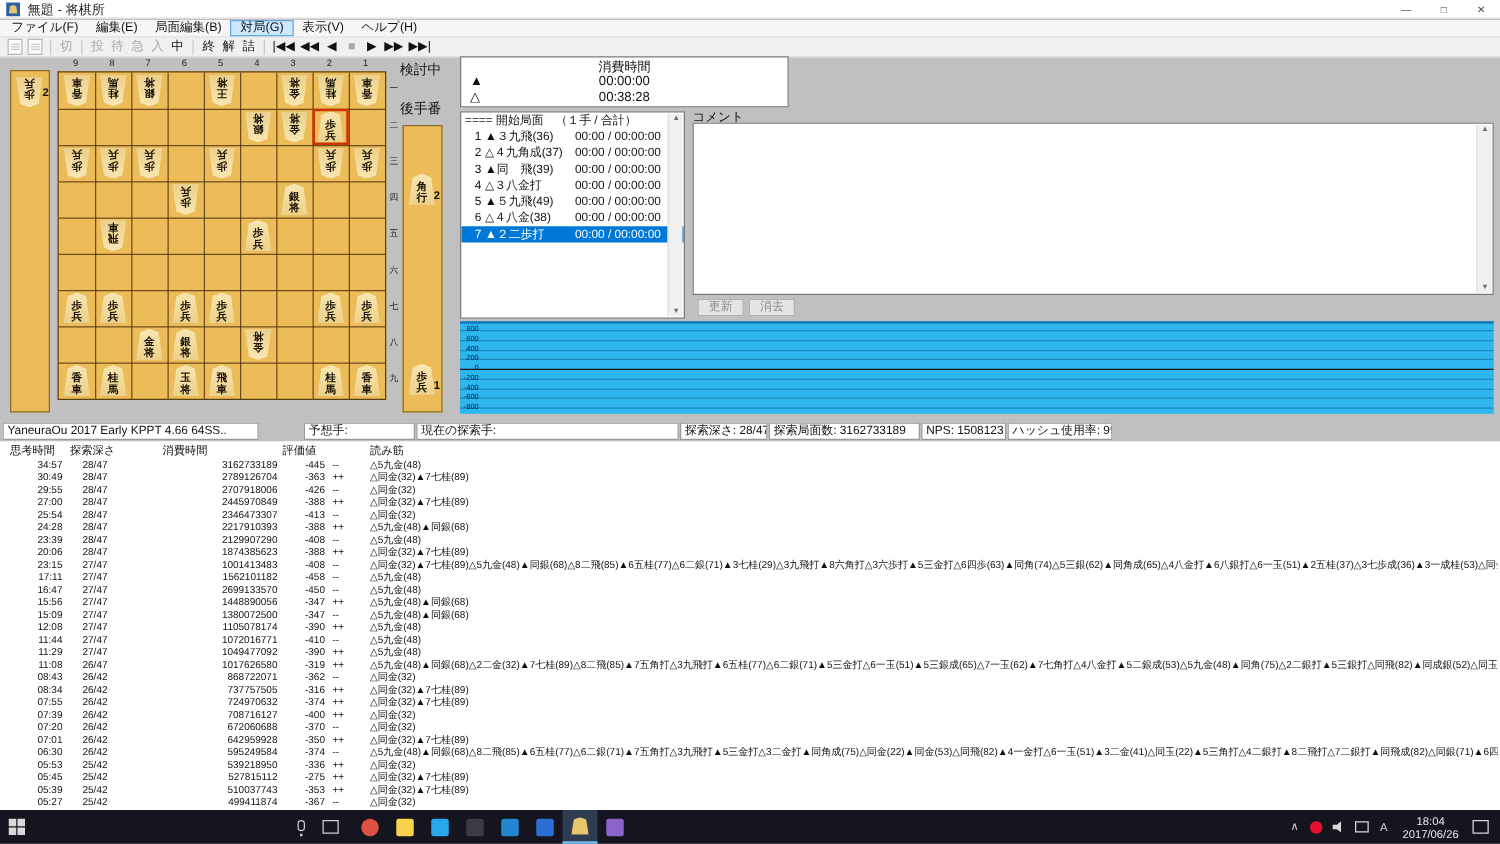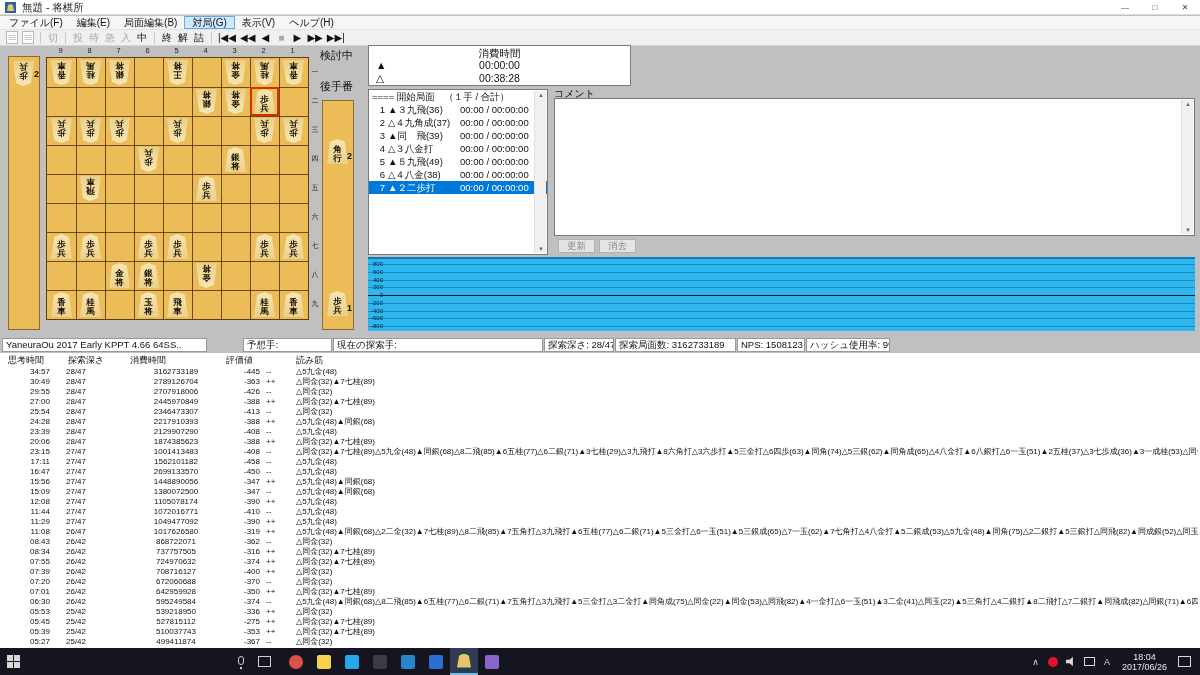--- a/index.html
+++ b/index.html
@@ -85,21 +85,21 @@
     white-space:nowrap;overflow:hidden;color:#111}
 
   
   .analysis{position:absolute;left:0;top:353px;width:1200px;height:295px;background:#fff;overflow:hidden}
   .ahead{position:absolute;top:1px;height:12px;font-size:9px;color:#111;white-space:nowrap}
   .arows{position:absolute;left:0;top:14px;right:0;bottom:0}
   .arow{position:relative;height:10px;font-size:8px;line-height:10px;color:#111;white-space:nowrap;overflow:hidden}
   .arow i{position:absolute;font-style:normal}
   .ac1{left:2px;width:48px;text-align:right}
   .ac2{left:66px}
-  .ac3{left:130px;width:92px;text-align:center}
+  .ac3{left:130px;width:92px;text-align:right}
   .ac4{left:226px;width:34px;text-align:right}
   .ac5{left:266px}
   .ac6{left:296px;right:2px;overflow:hidden}
 
   
   .taskbar{position:absolute;left:0;top:648px;width:1200px;height:27px;background:#15151f}
   .start{position:absolute;left:0;top:0;width:27px;height:27px;display:flex;align-items:center;justify-content:center}
   .winlogo{position:relative;width:13px;height:13px}
   .winlogo i{position:absolute;width:6px;height:6px;background:#d9d9d9;display:block}
   .winlogo i:nth-child(1){left:0;top:0}.winlogo i:nth-child(2){left:7px;top:0}
@@ -461,21 +461,21 @@
     <div class="seg" style="width: 210px;">現在の探索手:</div>
     <div class="seg" style="width: 70px;">探索深さ: 28/47</div>
     <div class="seg" style="width: 121px;">探索局面数: 3162733189</div>
     <div class="seg" style="width: 68px;">NPS: 1508123</div>
     <div class="seg" style="width: 84px;">ハッシュ使用率: 99%</div>
   </div>
 
 <div class="analysis">
   <div>
       <div class="ahead" style="left: 8px;">思考時間</div>
-      <div class="ahead" style="left: 68px;">探索深さ</div>
+      <div class="ahead" style="left: 56px;">探索深さ</div>
       <div class="ahead" style="left: 130px;">消費時間</div>
       <div class="ahead" style="left: 226px;">評価値</div>
       <div class="ahead" style="left: 296px;">読み筋</div>
     </div>
   <div class="arows">
       <div class="arow">
         <i class="ac1">34:57</i>
         <i class="ac2">28/47</i>
         <i class="ac3">3162733189</i>
         <i class="ac4">-445</i>

